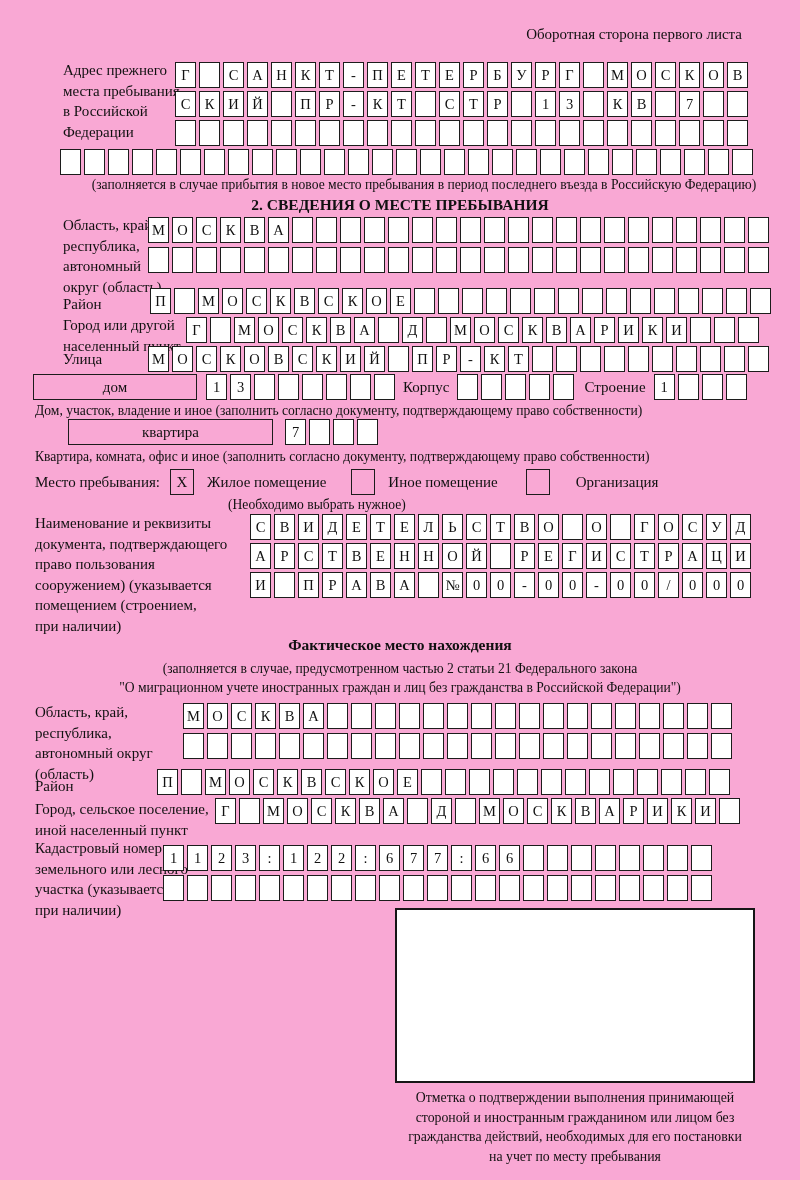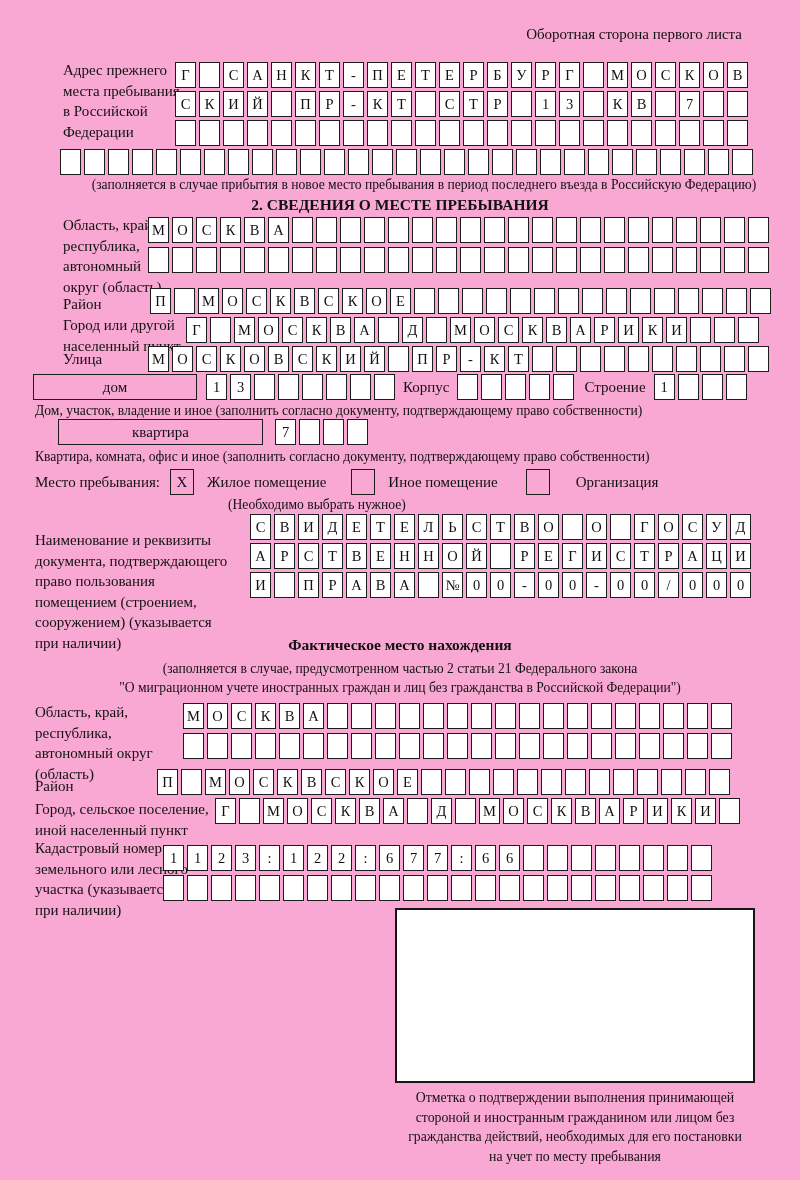--- a/index.html
+++ b/index.html
@@ -326,21 +326,21 @@
     <span class="lbl" style="margin-left:10px;">Строение</span>
     <div class="boxrow inline" style="margin-left:8px;">
         <span class="cbox">1</span>
         <span class="cbox"></span>
         <span class="cbox"></span>
         <span class="cbox"></span>
       </div>
   </div>
   <div class="abs cap" style="left:35px;top:403px;">Дом, участок, владение и иное (заполнить согласно документу, подтверждающему право собственности)</div>
 
-  <div class="hrow" style="left:18px;top:419px;padding-left:40px;">
+  <div class="hrow" style="left:28px;top:419px;padding-left:40px;">
     <div class="wrect" style="width:205px;">квартира</div>
     <div class="boxrow inline" style="margin-left:12px;">
         <span class="cbox">7</span>
         <span class="cbox"></span>
         <span class="cbox"></span>
         <span class="cbox"></span>
       </div>
   </div>
   <div class="abs cap" style="left:35px;top:449px;">Квартира, комната, офис и иное (заполнить согласно документу, подтверждающему право собственности)</div>
 
@@ -348,26 +348,26 @@
     <span class="lbl">Место пребывания:</span>
     <span class="chk" style="margin-left:10px;">X</span>
     <span class="lbl" style="margin-left:13px;">Жилое помещение</span>
     <span class="chk" style="margin-left:25px;"></span>
     <span class="lbl" style="margin-left:13px;font-family:Liberation Serif, serif;">Иное помещение</span>
     <span class="chk" style="margin-left:28px;"></span>
     <span class="lbl" style="margin-left:26px;">Организация</span>
   </div>
   <div class="abs cap" style="left:228px;top:497px;">(Необходимо выбрать нужное)</div>
 
-  <div class="abs lbl" style="left:35px;top:530px;width:215px;">
+  <div class="abs lbl" style="left:35px;top:513px;width:215px;">
       <div>Наименование и реквизиты</div>
       <div>документа, подтверждающего</div>
       <div>право пользования</div>
+      <div>сооружением) (указывается</div>
       <div>помещением (строением,</div>
-      <div>сооружением) (указывается</div>
       <div>при наличии)</div>
     </div>
   <div class="boxrow" style="left:250px;top:514px;">
       <span class="cbox">С</span>
       <span class="cbox">В</span>
       <span class="cbox">И</span>
       <span class="cbox">Д</span>
       <span class="cbox">Е</span>
       <span class="cbox">Т</span>
       <span class="cbox">Е</span>

